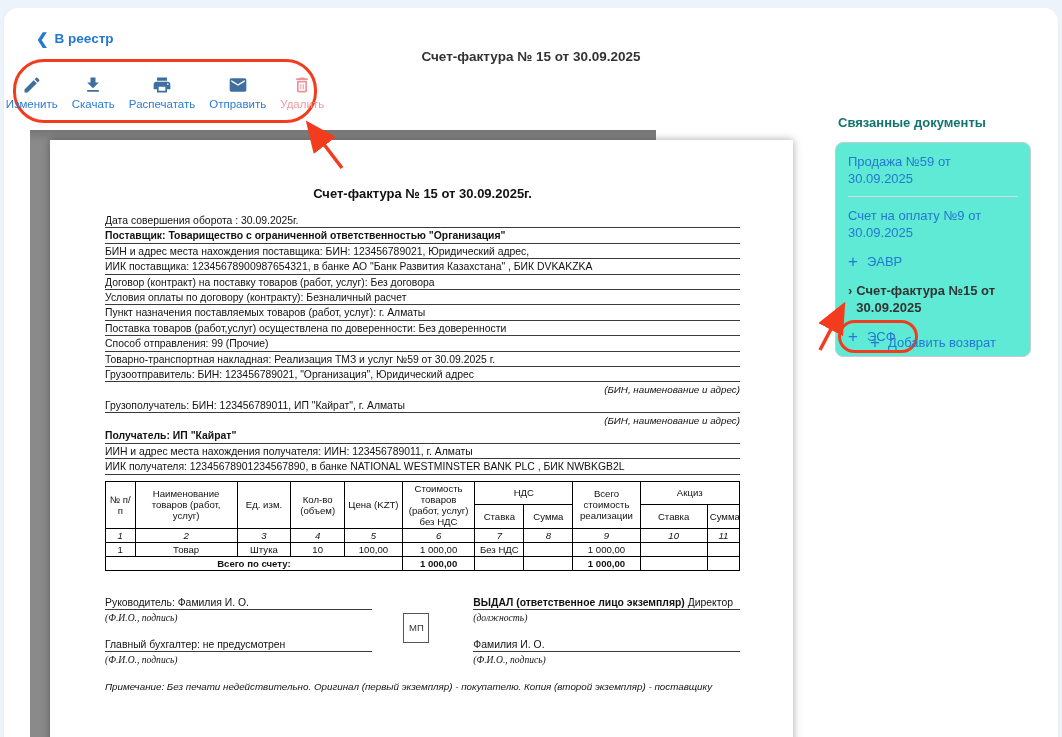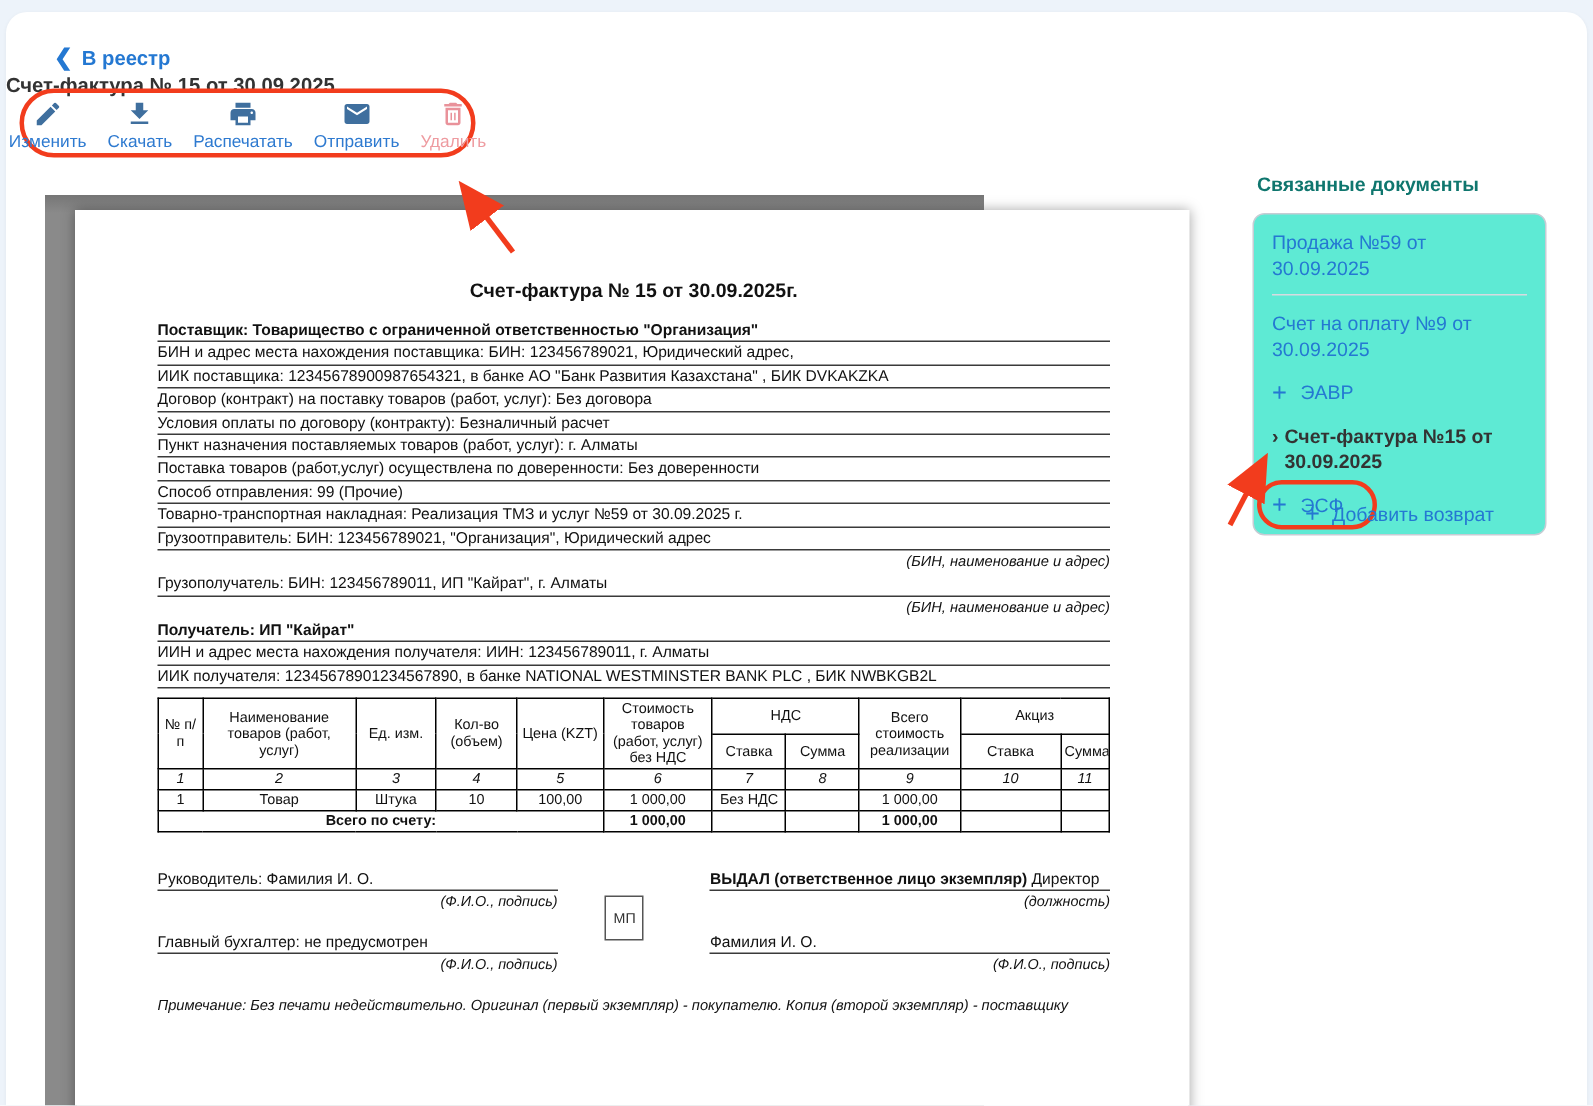--- a/index.html
+++ b/index.html
@@ -18,25 +18,25 @@
   
   .back-link {
     position:absolute; left:32px; top:23px;
     color:#2478d2; font-size:13.5px; font-weight:bold;
     display:flex; align-items:center; gap:6px; cursor:pointer;
   }
   .back-chevron { font-size:15px; font-weight:bold; line-height:1; }
   
   .page-title {
     position:absolute; left:0; top:41px; width:100%;
-    font-size:13.5px; font-weight:bold; color:#333;
+    text-align:center; font-size:13.5px; font-weight:bold; color:#333;
   }
   
   .toolbar-ring {
-    position:absolute; left:9px; top:51px; width:304px; height:46px;
+    position:absolute; left:9px; top:51px; width:304px; height:64px;
     border:3px solid #f23c1d; border-radius:31px;
     display:flex; align-items:center; justify-content:center;
   }
   .toolbar { display:flex; align-items:flex-start; padding-top:2px; }
   .tool-btn {
     display:flex; flex-direction:column; align-items:center; gap:3px;
     padding:0 7px; cursor:pointer;
   }
   .tool-btn .label { font-size:11.5px; color:#2e7ad0; }
   .tool-btn svg { width:20px; height:20px; fill:#3f6f9e; }
@@ -72,21 +72,21 @@
     padding:1px 2px; font-weight:normal; overflow:hidden;
   }
   .goods-table .nums td { font-style:italic; }
   .goods-table .total td { font-weight:bold; }
   
   .signatures { margin-top:26px; position:relative; font-size:10.4px; }
   .sig-row { display:flex; justify-content:space-between; margin-bottom:16px; }
   .sig-block { width:42%; }
   .sig-line { border-bottom:1px solid #3a3a3a; padding-bottom:1px; white-space:nowrap; }
   .sig-line .b { font-weight:bold; }
-  .sig-caption { text-align:right; font-style:italic; font-size:9.6px; margin-top:2px; }
+  .sig-caption { text-align:left; font-style:italic; font-size:9.6px; margin-top:2px;font-family:Liberation Serif, serif; }
   .stamp-box {
     position:absolute; left:47%; top:16px; width:26px; height:30px;
     border:1px solid #555; display:flex; align-items:center; justify-content:center;
     font-size:9.5px; color:#333;
   }
   .doc-note { margin-top:10px; font-style:italic; font-size:9.8px; }
   
   .related-heading {
     position:absolute; left:834px; top:107px;
     font-size:13px; font-weight:bold; color:#0f766e;
@@ -163,20 +163,21 @@
           </svg>
         <span class="label">Удалить</span>
       </div>
     </div>
   </div>
 
   <div class="preview">
     <div class="doc-page">
       <div class="doc-title">Счет-фактура № 15 от 30.09.2025г.</div>
 
+      <div class="doc-line">Дата совершения оборота : 30.09.2025г.</div>
       <div class="doc-line bold">Поставщик: Товарищество с ограниченной ответственностью "Организация"</div>
       <div class="doc-line">БИН и адрес места нахождения поставщика: БИН: 123456789021, Юридический адрес,</div>
       <div class="doc-line">ИИК поставщика: 12345678900987654321, в банке АО "Банк Развития Казахстана" , БИК DVKAKZKA</div>
       <div class="doc-line">Договор (контракт) на поставку товаров (работ, услуг): Без договора</div>
       <div class="doc-line">Условия оплаты по договору (контракту): Безналичный расчет</div>
       <div class="doc-line">Пункт назначения поставляемых товаров (работ, услуг): г. Алматы</div>
       <div class="doc-line">Поставка товаров (работ,услуг) осуществлена по доверенности: Без доверенности</div>
       <div class="doc-line">Способ отправления: 99 (Прочие)</div>
       <div class="doc-line">Товарно-транспортная накладная: Реализация ТМЗ и услуг №59 от 30.09.2025 г.</div>
       <div class="doc-line">Грузоотправитель: БИН: 123456789021, "Организация", Юридический адрес</div>

